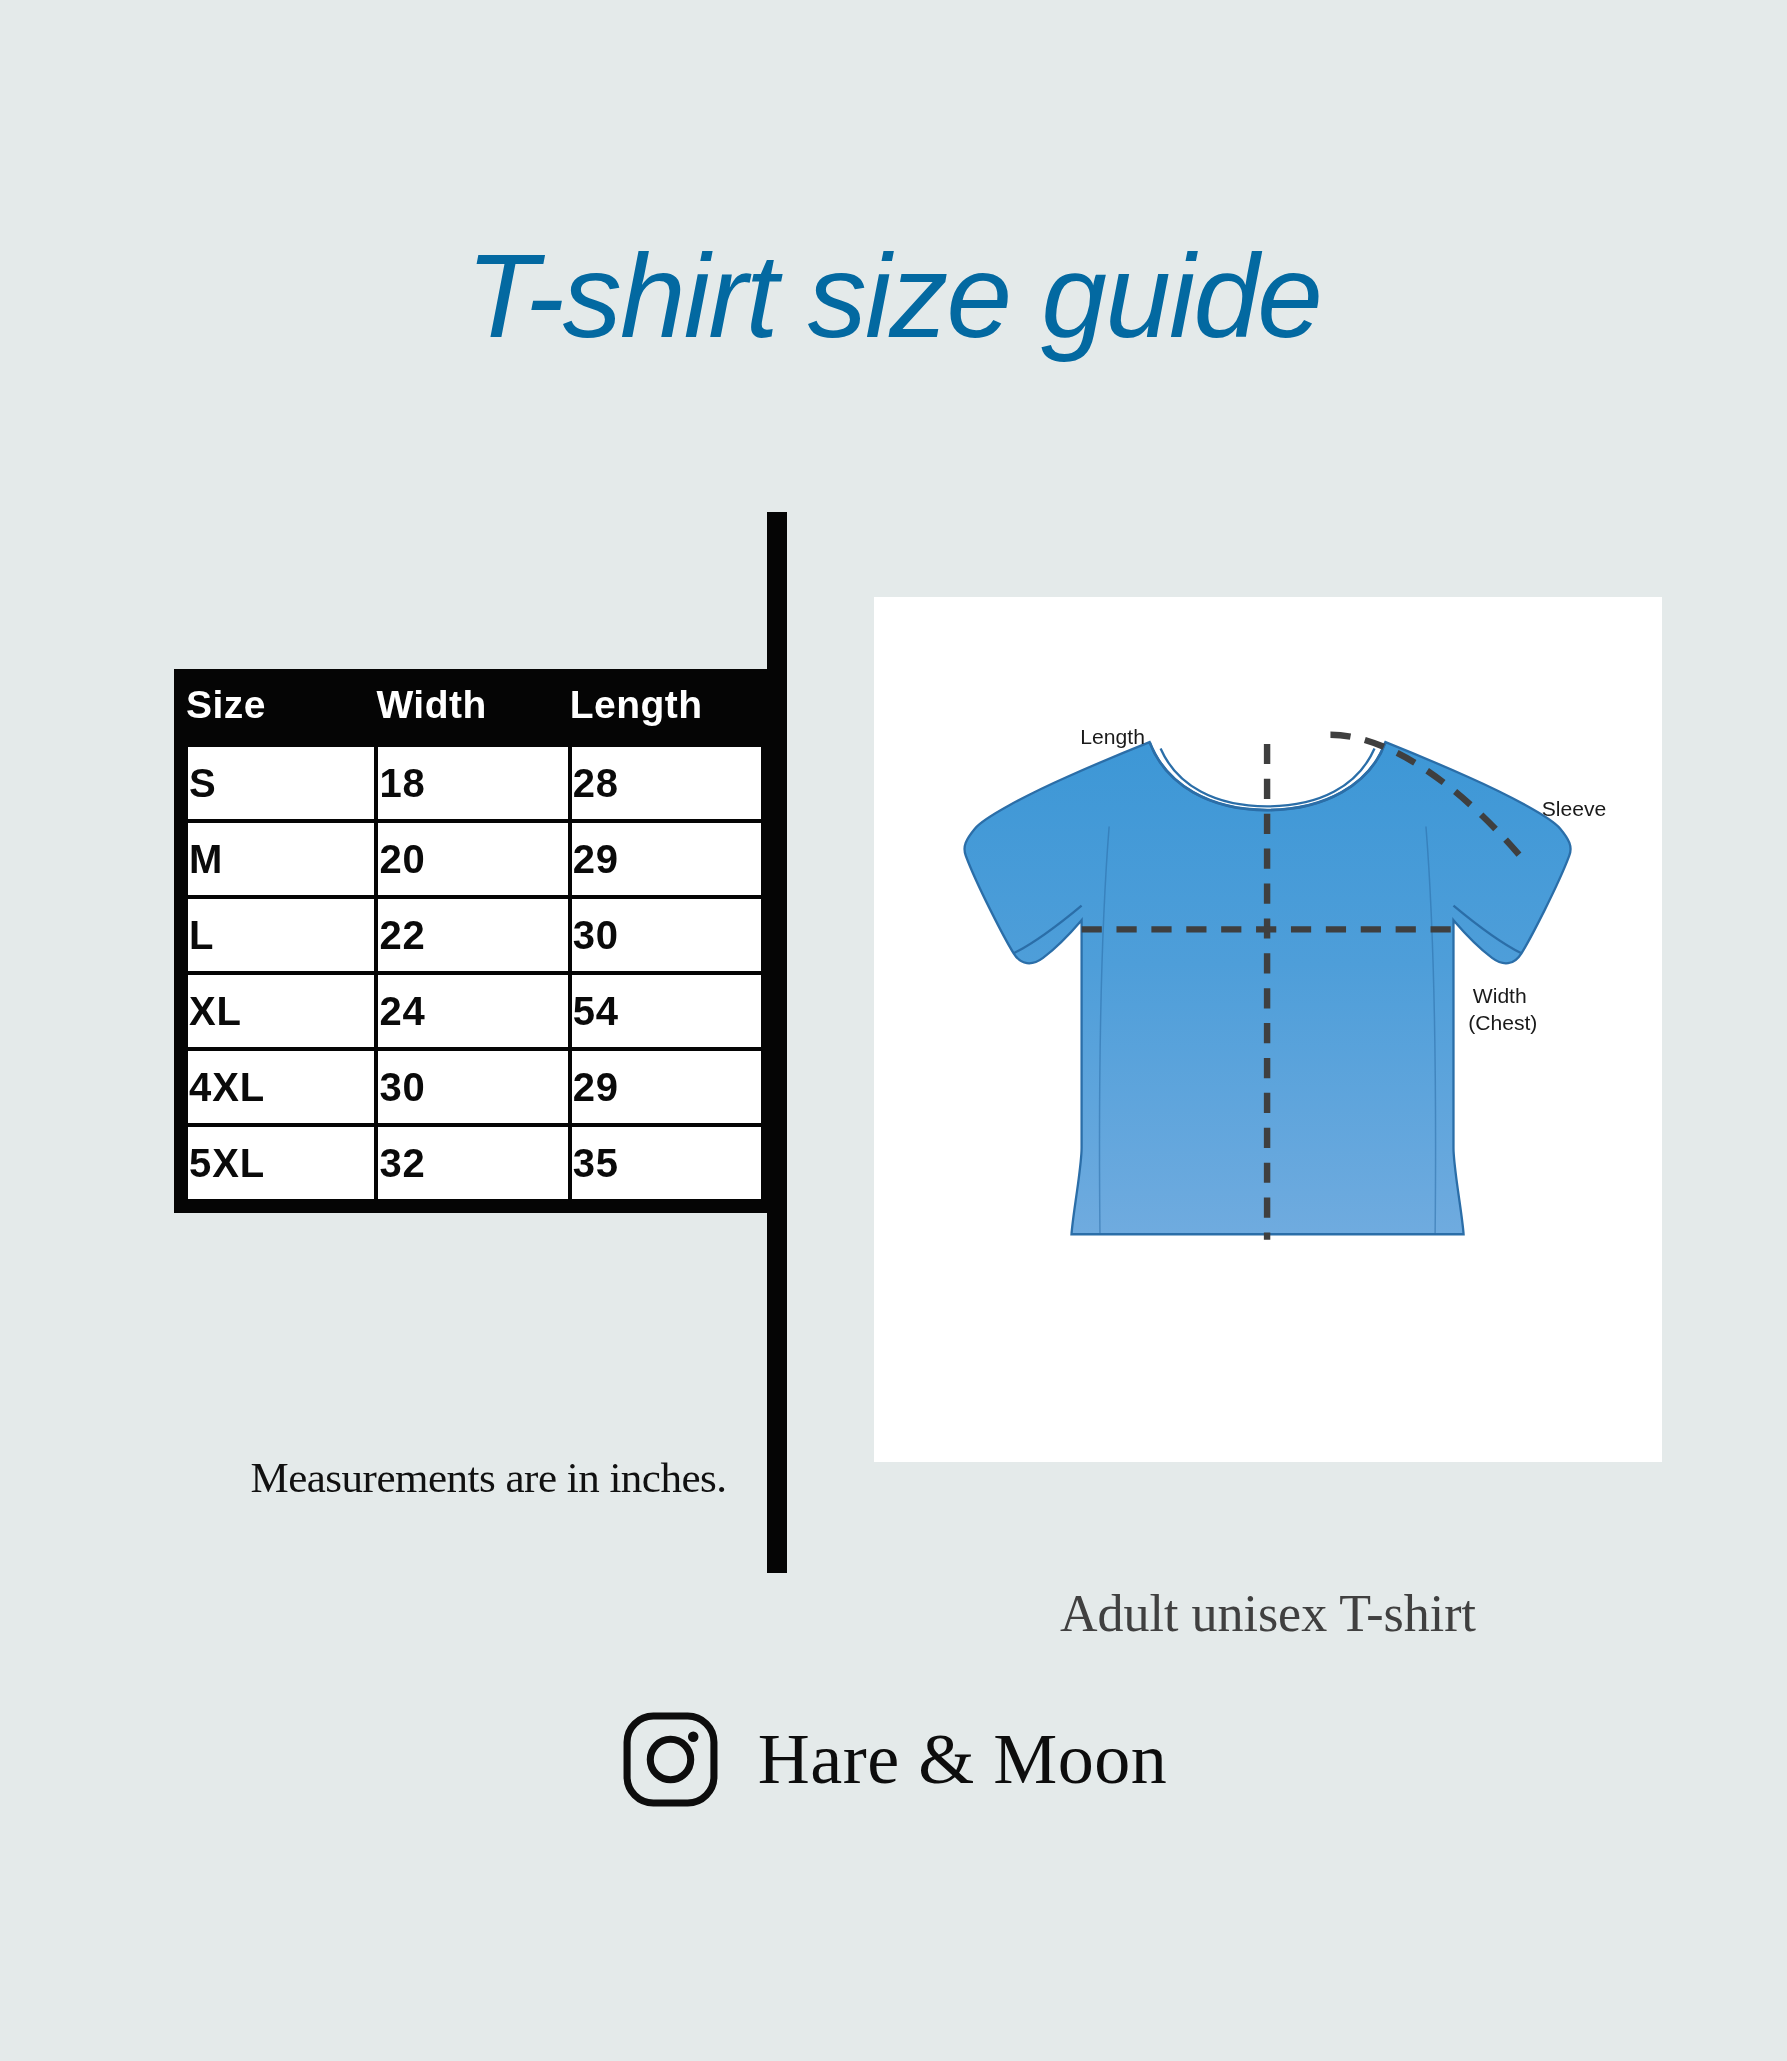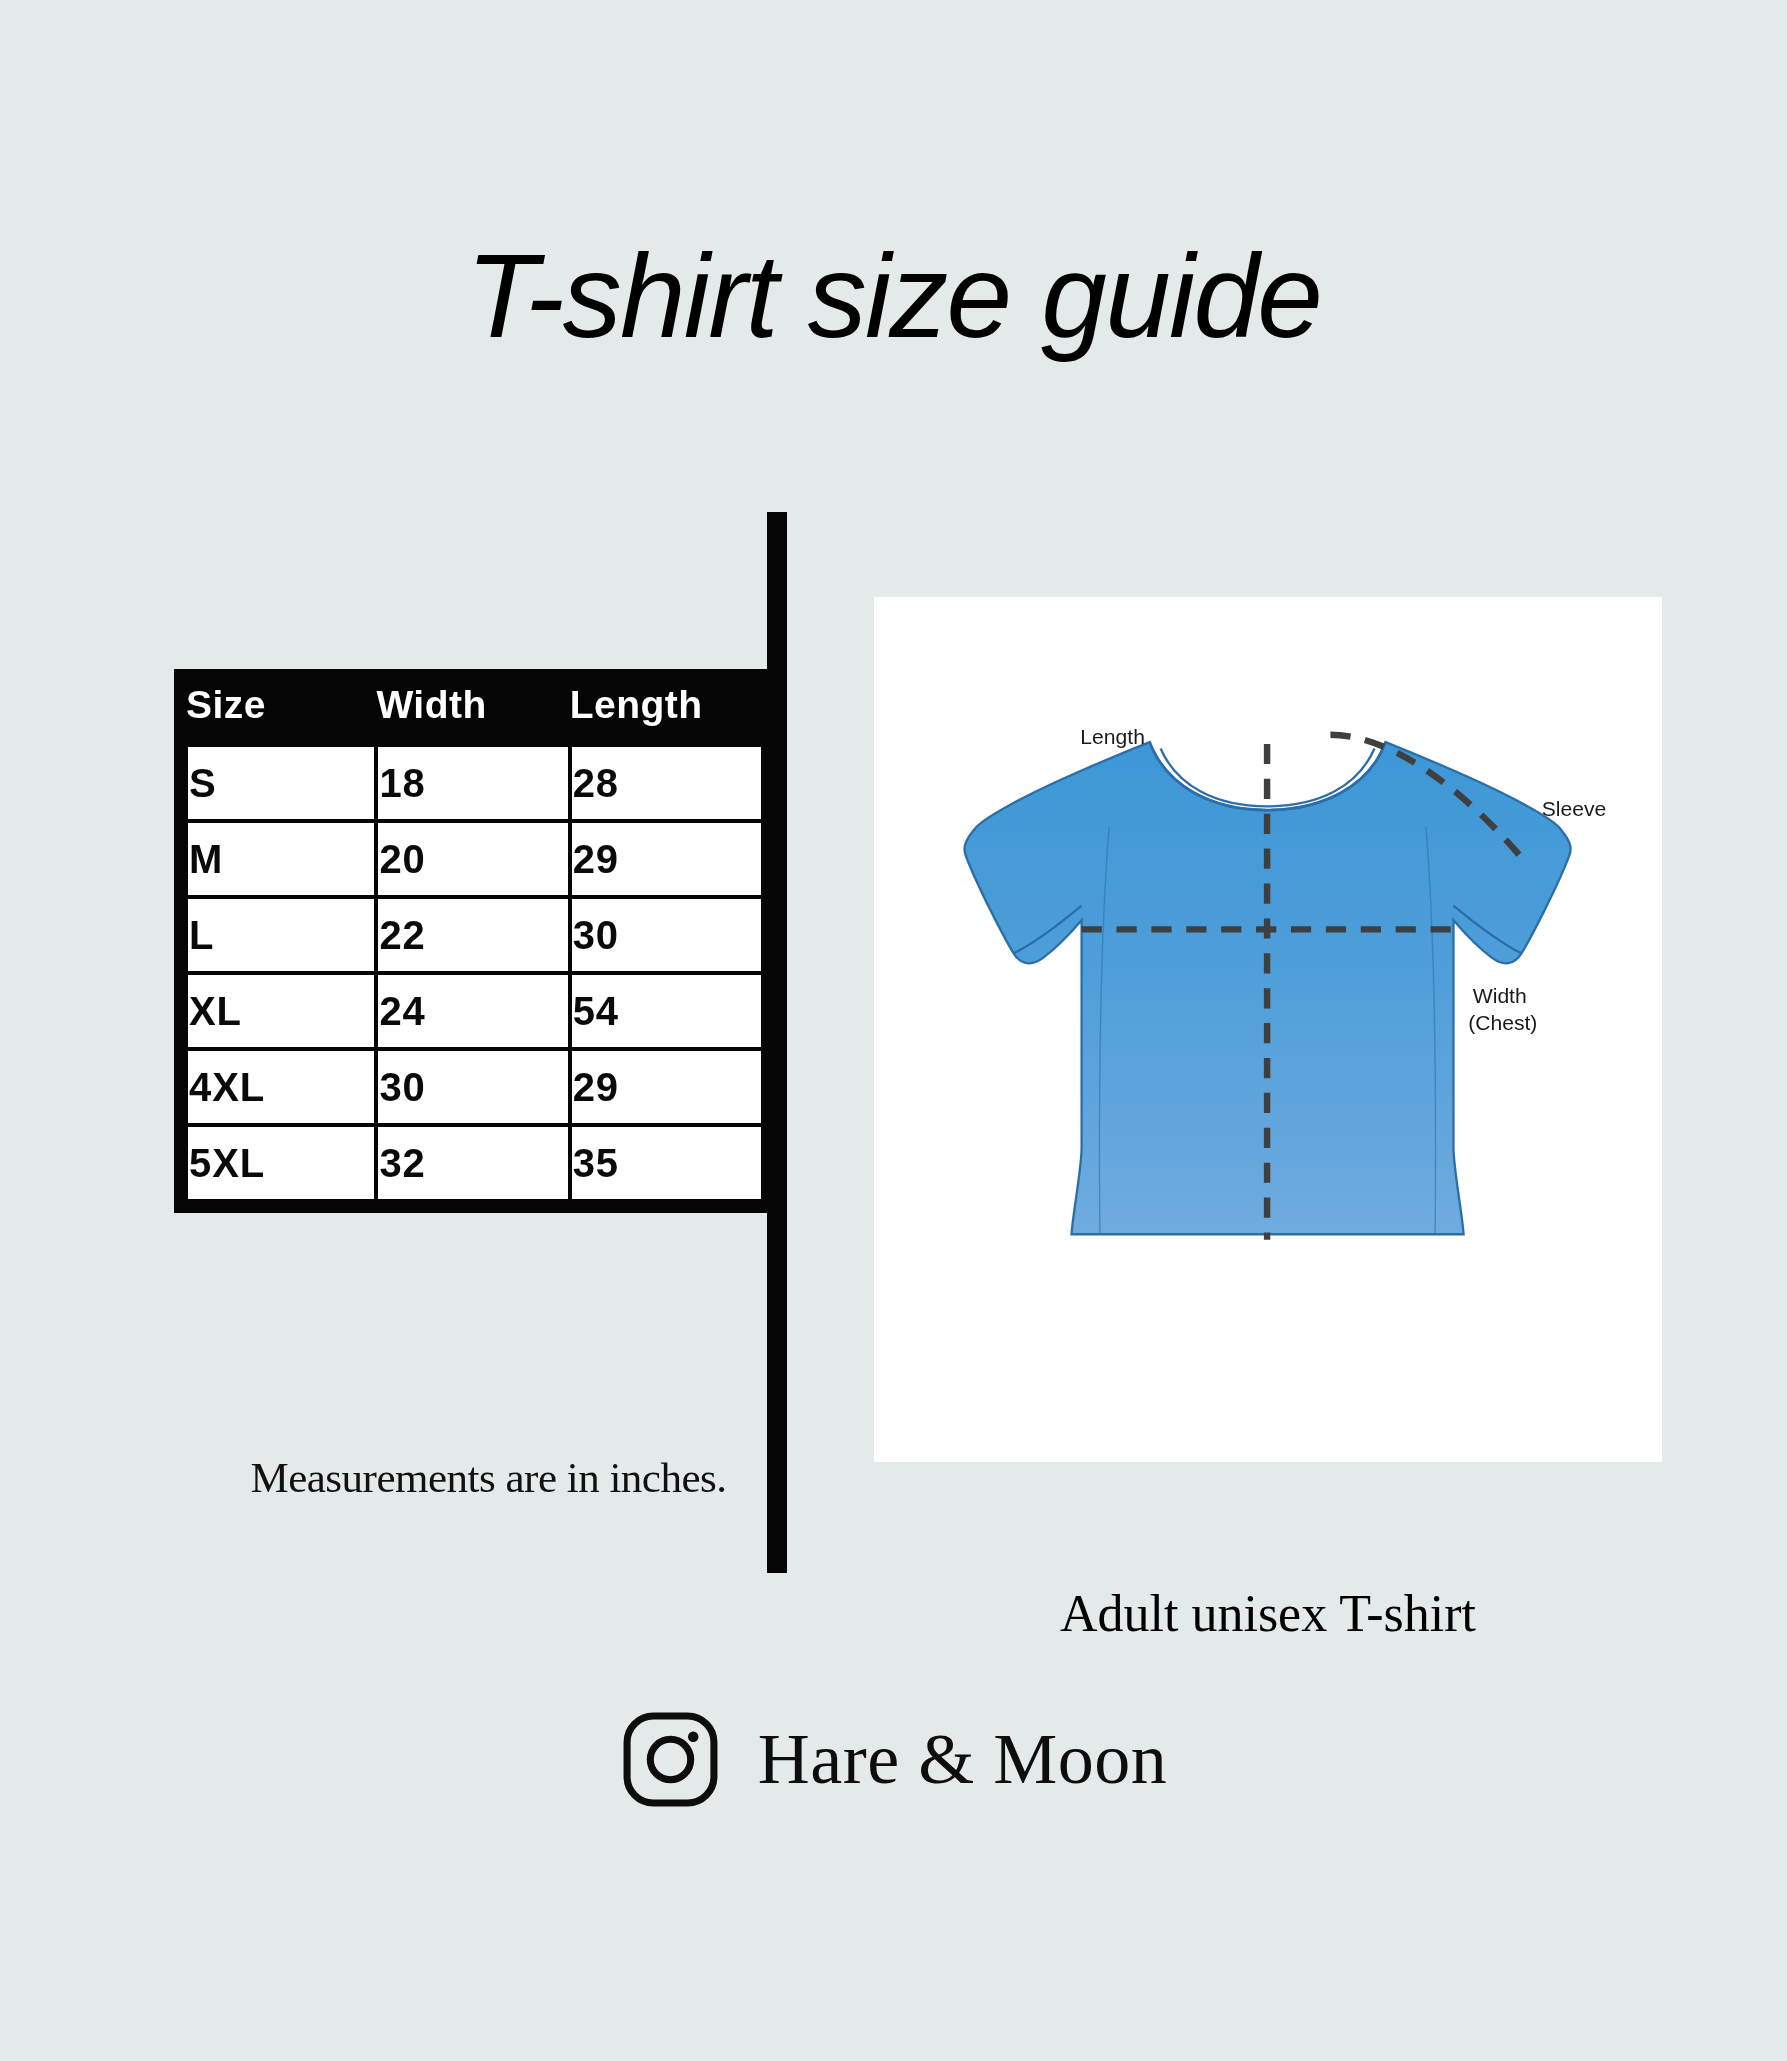--- a/index.html
+++ b/index.html
@@ -20,21 +20,21 @@
     position: absolute;
     top: 237px;
     left: 0;
     width: 100%;
     text-align: center;
     font-family: "Liberation Sans", sans-serif;
     font-style: italic;
     font-weight: 400;
     font-size: 118px;
     letter-spacing: -1.8px;
-    color: #000000;
+    color: #0369a1;
     line-height: 1;
   }
 
   
   .bracket-bar {
     position: absolute;
     left: 767px;
     top: 512px;
     width: 20px;
     height: 1061px;
@@ -108,21 +108,21 @@
     height: 100%;
   }
   .shirt-caption {
     position: absolute;
     left: 874px;
     top: 1584px;
     width: 788px;
     text-align: center;
     font-family: "Liberation Serif", serif;
     font-size: 52px;
-    color: #000000;
+    color: #404040;
   }
 
   
   .footer-brand {
     position: absolute;
     left: 0;
     top: 1709px;
     width: 100%;
     display: flex;
     align-items: center;

